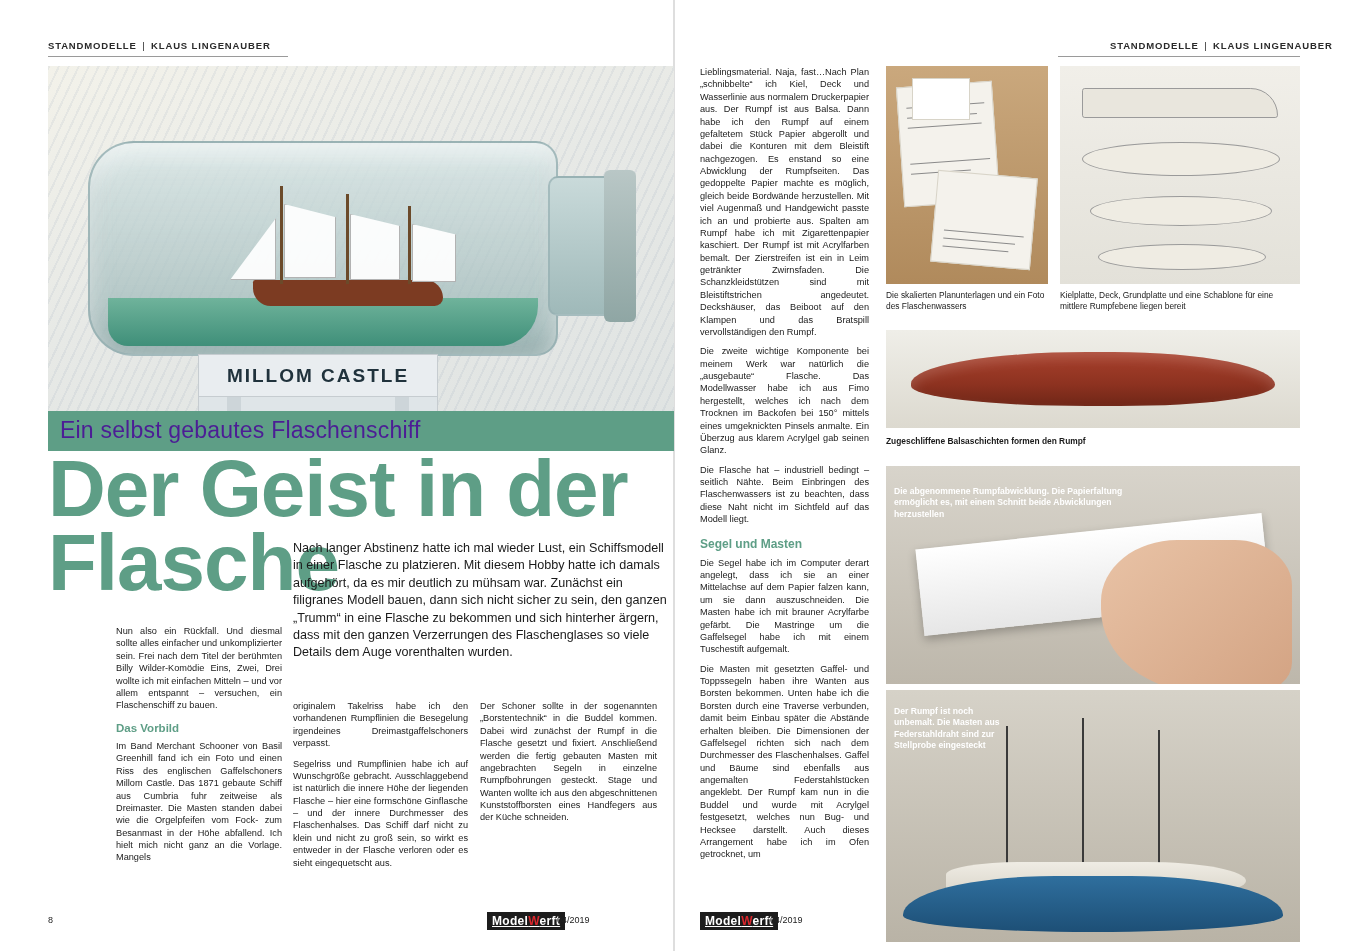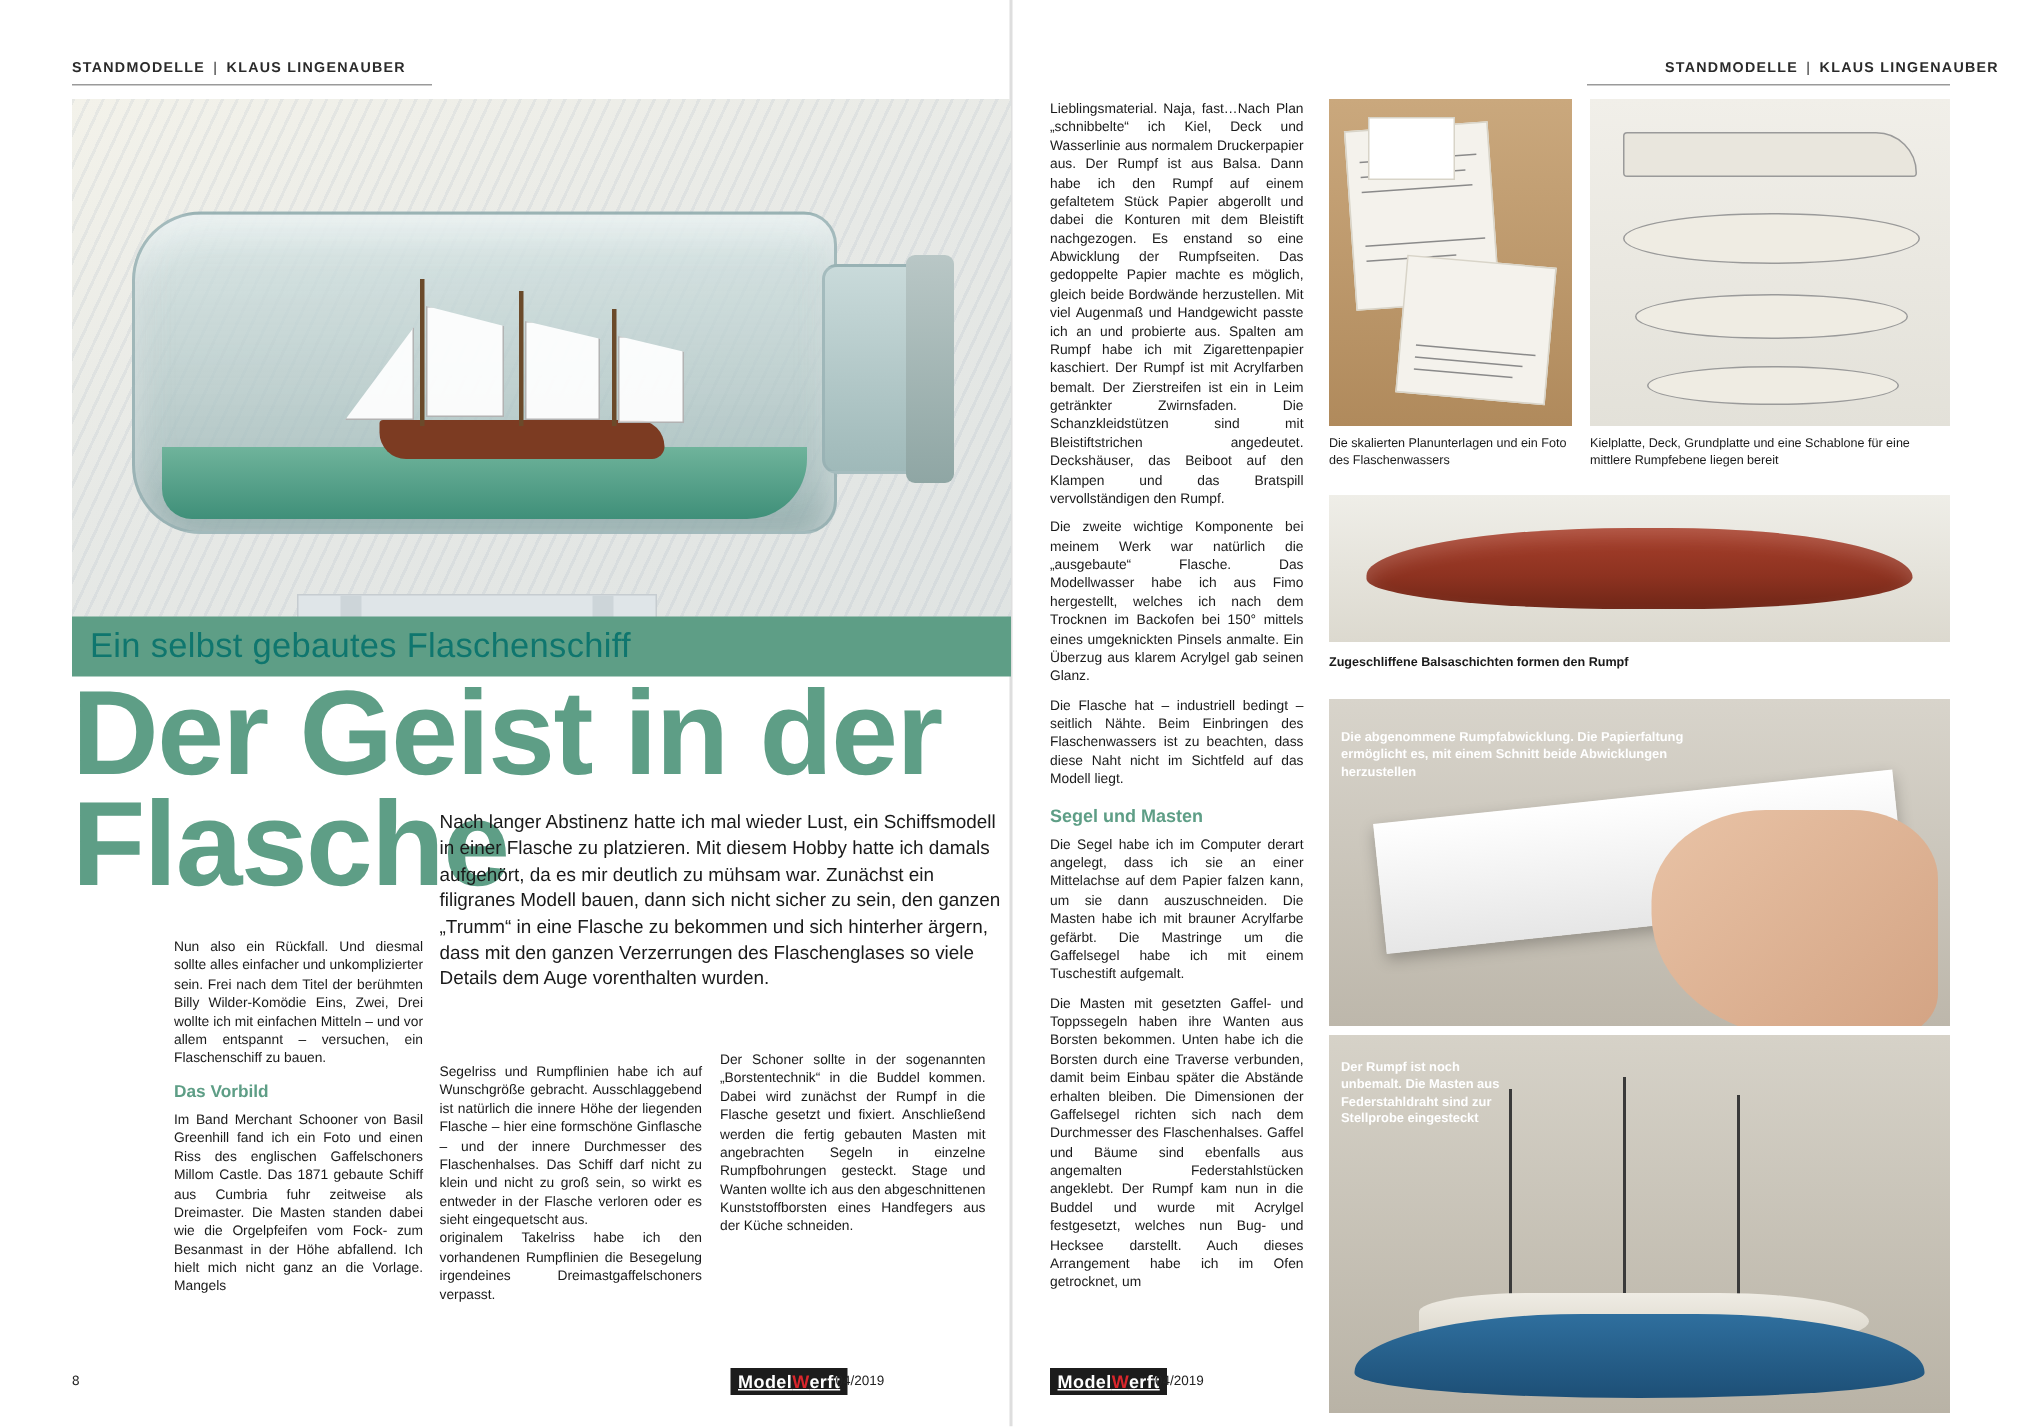--- a/index.html
+++ b/index.html
@@ -40,21 +40,21 @@
     position:absolute; left:48px; top:66px; width:626px; height:380px;
     background:#e9eef3;
     overflow:hidden;
   }
   .band {
     position:absolute; left:48px; top:411px; width:626px; height:40px;
     background:#5e9e86;
   }
   .band-text {
     position:absolute; left:60px; top:417px;
-    font-size:23px; color:#0f766e; letter-spacing:0.2px;
+    font-size:23px; color:#4c1d95; letter-spacing:0.2px;
     font-family:"Liberation Sans", sans-serif;
   }
   .headline {
     position:absolute; left:48px; top:452px; width:630px;
     font-size:80px; line-height:0.93; font-weight:bold;
     color:#5e9e86; letter-spacing:-1px;
   }
   .headline .l2 { display:block; }
   #intro {
     position:absolute; left:293px; top:540px; width:383px;
@@ -202,42 +202,43 @@
     <div class="bottle-cap"></div>
     <div class="sea"></div>
     <div class="ship-hull"></div>
     <div class="mast" style="left:232px; top:120px; height:98px;"></div>
     <div class="mast" style="left:298px; top:128px; height:90px;"></div>
     <div class="mast" style="left:360px; top:140px; height:78px;"></div>
     <div class="sail" style="left:236px; top:138px; width:52px; height:74px; clip-path:polygon(0 0,100% 18%,100% 100%,0 100%);"></div>
     <div class="sail" style="left:302px; top:148px; width:50px; height:66px; clip-path:polygon(0 0,100% 18%,100% 100%,0 100%);"></div>
     <div class="sail" style="left:364px; top:158px; width:44px; height:58px; clip-path:polygon(0 0,100% 18%,100% 100%,0 100%);"></div>
     <div class="sail" style="left:182px; top:152px; width:46px; height:62px; clip-path:polygon(100% 0,100% 100%,0 100%);"></div>
+    <div class="plaque">MILLOM CASTLE</div>
     <div class="stand"></div>
   </div>
 
   <div class="band"></div>
   <div class="band-text">Ein selbst gebautes Flaschenschiff</div>
 
   <div class="headline">
     <span class="l1">Der Geist in der</span>
     <span class="l2">Flasche</span>
   </div>
 
   <div id="intro">Nach langer Abstinenz hatte ich mal wieder Lust, ein Schiffsmodell in einer Flasche zu platzieren. Mit diesem Hobby hatte ich damals aufgehört, da es mir deutlich zu mühsam war. Zunächst ein filigranes Modell bauen, dann sich nicht sicher zu sein, den ganzen „Trumm“ in eine Flasche zu bekommen und sich hinterher ärgern, dass mit den ganzen Verzerrungen des Flaschenglases so viele Details dem Auge vorenthalten wurden.</div>
 
   <div class="col" id="lcol1">
     <p>Nun also ein Rückfall. Und diesmal sollte alles einfacher und unkomplizierter sein. Frei nach dem Titel der berühmten Billy Wilder-Komödie Eins, Zwei, Drei wollte ich mit einfachen Mitteln – und vor allem entspannt – versuchen, ein Flaschenschiff zu bauen.</p>
     <div class="subhead">Das Vorbild</div>
     <p>Im Band Merchant Schooner von Basil Greenhill fand ich ein Foto und einen Riss des englischen Gaffelschoners Millom Castle. Das 1871 gebaute Schiff aus Cumbria fuhr zeitweise als Dreimaster. Die Masten standen dabei wie die Orgelpfeifen vom Fock- zum Besanmast in der Höhe abfallend. Ich hielt mich nicht ganz an die Vorlage. Mangels</p>
   </div>
 
   <div class="col" id="lcol2">
+    <p>originalem Takelriss habe ich den vorhandenen Rumpflinien die Besegelung irgendeines Dreimastgaffelschoners verpasst.</p>
     <p style="margin-top:8px;">Segelriss und Rumpflinien habe ich auf Wunschgröße gebracht. Ausschlaggebend ist natürlich die innere Höhe der liegenden Flasche – hier eine formschöne Ginflasche – und der innere Durchmesser des Flaschenhalses. Das Schiff darf nicht zu klein und nicht zu groß sein, so wirkt es entweder in der Flasche verloren oder es sieht eingequetscht aus.</p>
-    <p>originalem Takelriss habe ich den vorhandenen Rumpflinien die Besegelung irgendeines Dreimastgaffelschoners verpasst.</p>
   </div>
 
   <div class="col" id="lcol3">
     <p>Der Schoner sollte in der sogenannten „Borstentechnik“ in die Buddel kommen. Dabei wird zunächst der Rumpf in die Flasche gesetzt und fixiert. Anschließend werden die fertig gebauten Masten mit angebrachten Segeln in einzelne Rumpfbohrungen gesteckt. Stage und Wanten wollte ich aus den abgeschnittenen Kunststoffborsten eines Handfegers aus der Küche schneiden.</p>
   </div>
 
   <div class="folio" style="left:48px; top:915px;">8</div>
   <div class="mw-logo" style="left:487px; top:912px;"><span>Model</span><i>W</i><span>erft</span></div>
   <div class="folio" style="left:557px; top:915px;">04/2019</div>
 

